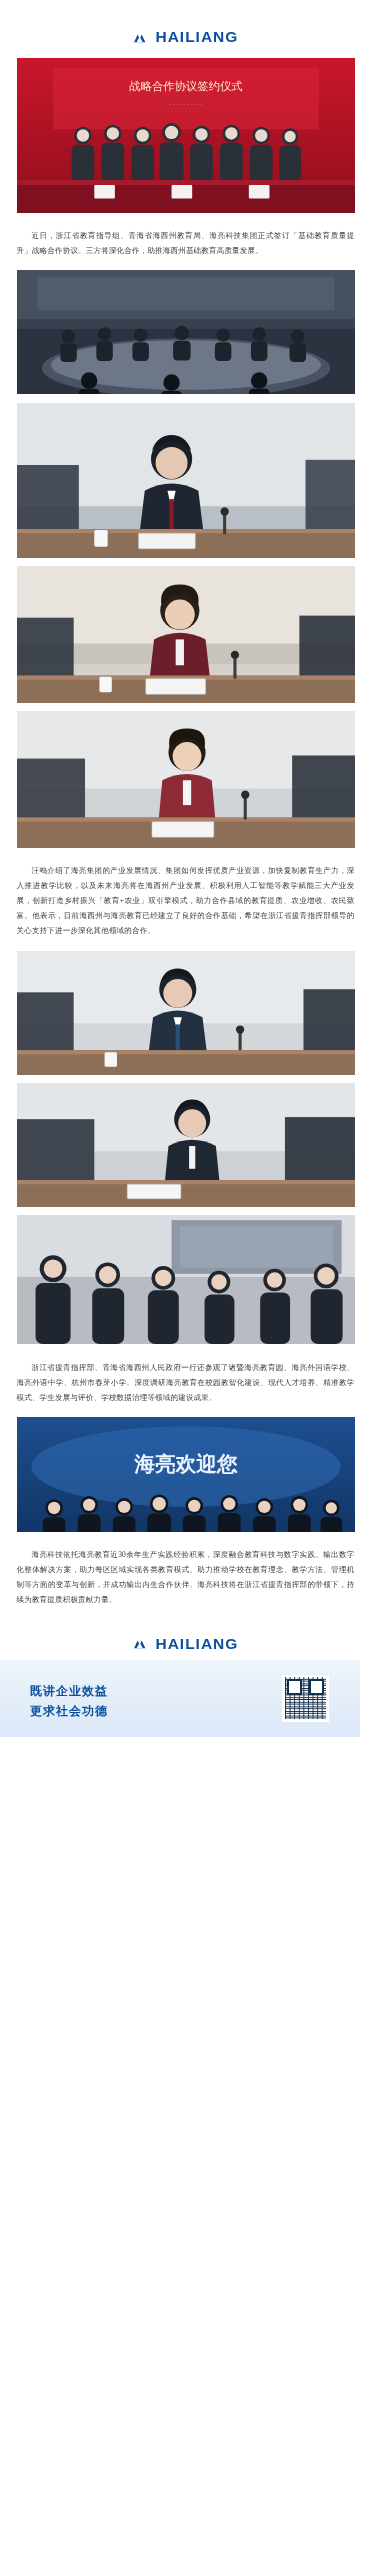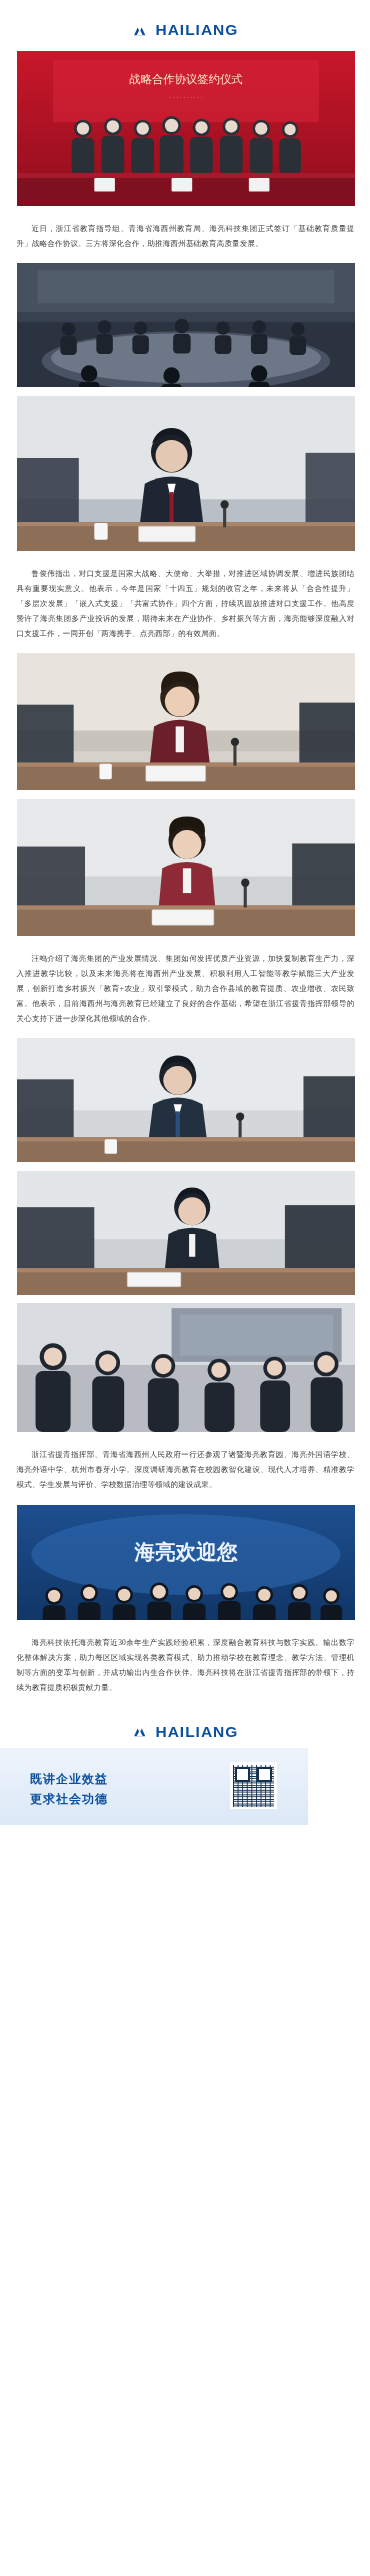--- a/index.html
+++ b/index.html
@@ -7,21 +7,21 @@
     padding: 0;
     background: #ffffff;
   }
   body {
     width: 371px;
     font-family: "Liberation Sans", sans-serif;
     color: #333333;
   }
   .page {
     width: 371px;
-    margin: 8px auto;
+    margin: 15px auto;
     background: #ffffff;
     position: relative;
   }
   
   .brand-header {
     padding: 13.4px 0 11.3px 0;
     text-align: center;
   }
   .brand-logo {
     display: inline-block;
@@ -58,21 +58,21 @@
     letter-spacing: 0.2px;
     font-family: Liberation Serif, serif;
   }
   .para p { margin: 0 0 3.1px 0; text-indent: 2em; }
   
   .footer-logo {
     padding: 15.5px 0 7.2px 0;
     text-align: center;
   }
   .footer-band {
-    width: 308px;
+    width: 360px;
     height: 77px;
     background: linear-gradient(180deg,#eef4fb 0%, #dbe8f7 100%);
     position: relative;
     overflow: hidden;
     font-family: Liberation Serif, serif;
   }
   .footer-band .slogan {
     position: absolute;
     left: 30px; top: 20.6px;
     font-size: 12px;
@@ -244,23 +244,20 @@
 
       <rect x="0" y="244" width="656" height="56" fill="#8d6f57"></rect>
       <rect x="0" y="244" width="656" height="8" fill="#a98468"></rect>
       <rect x="236" y="252" width="110" height="30" rx="2" fill="#f3f3f3" stroke="#ccc"></rect>
       <rect x="400" y="214" width="6" height="40" fill="#3c3c3c"></rect>
       <circle cx="403" cy="210" r="8" fill="#2a2a2a"></circle>
       <rect x="150" y="246" width="26" height="32" rx="3" fill="#f7f7f7"></rect>
     </svg>
   </div>
 
-  <div class="para">
-    <p>鲁俊伟指出，对口支援是国家大战略、大使命、大举措，对推进区域协调发展、增进民族团结具有重要现实意义。他表示，今年是国家「十四五」规划的收官之年，未来将从「合合性提升」「多层次发展」「嵌入式支援」「共富式协作」四个方面，持续巩固放推进对口支援工作。他高度赞许了海亮集团多产业投诉的发展，期待未来在产业协作、乡村振兴等方面，海亮能够深度融入对口支援工作，一同开创「两海携手、点亮西部」的有效局面。</p>
-  </div>
 
   <div class="photo" style="height:137px">
     <svg viewBox="0 0 656 265" width="338" height="137" preserveAspectRatio="none" aria-hidden="true">
       <rect width="656" height="265" fill="#d6d2cb"></rect>
       <rect x="0" y="0" width="656" height="160" fill="#e8e4dd"></rect>
       <rect x="0" y="150" width="656" height="40" fill="#c8c3bb"></rect>
       <rect x="0" y="100" width="110" height="165" fill="#2f3640" opacity=".9"></rect>
       <rect x="548" y="96" width="108" height="169" fill="#2b323c" opacity=".9"></rect>
       <g>
         <circle cx="316" cy="86" r="38" fill="#2a2118"></circle>

